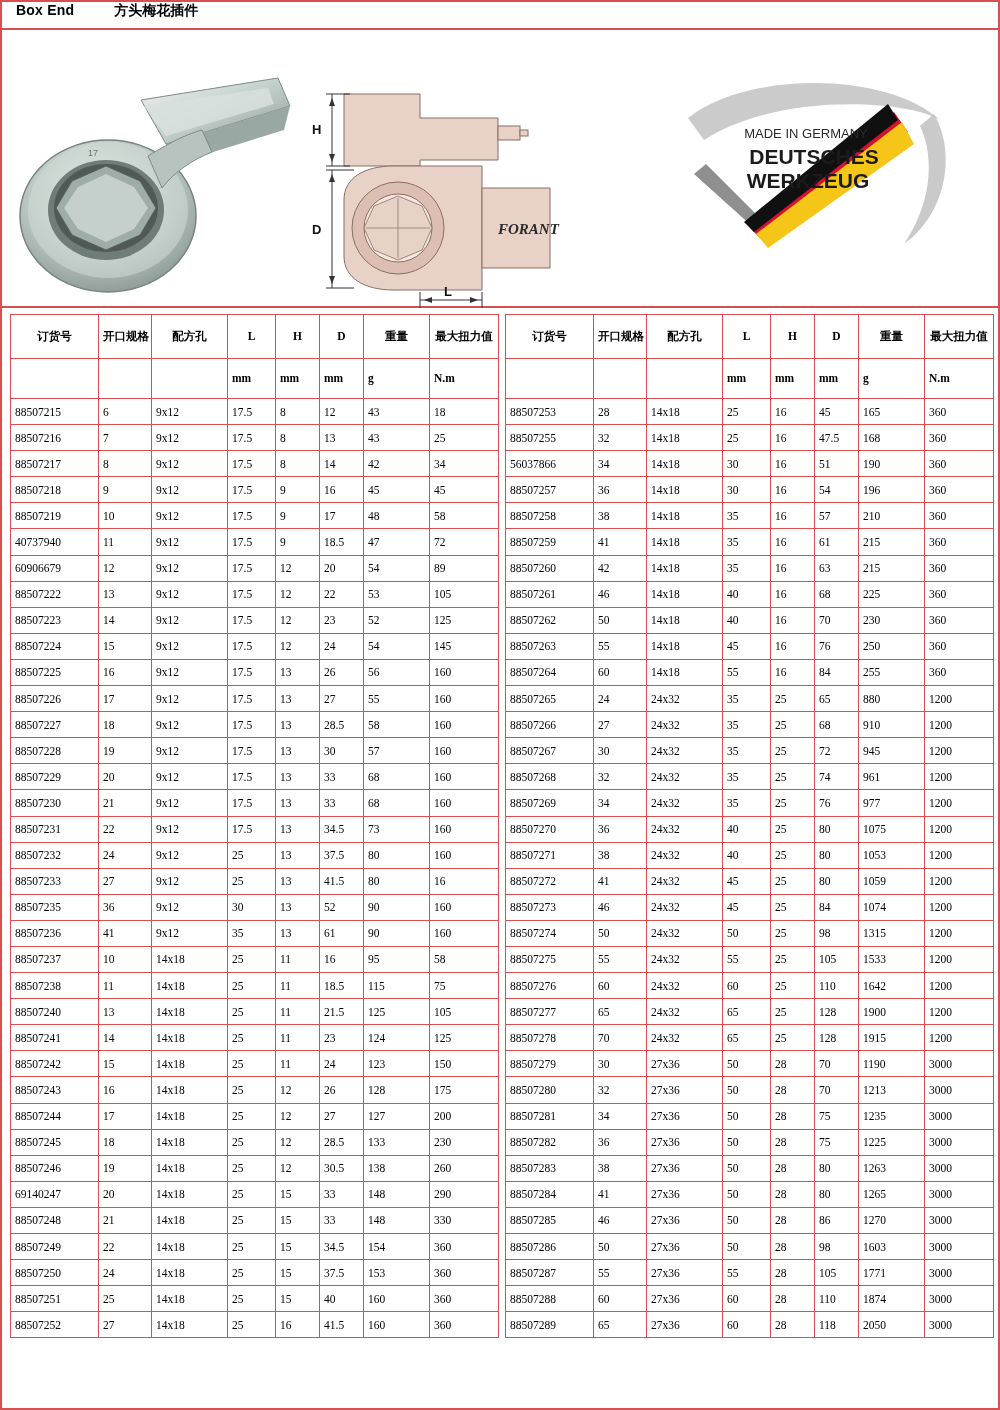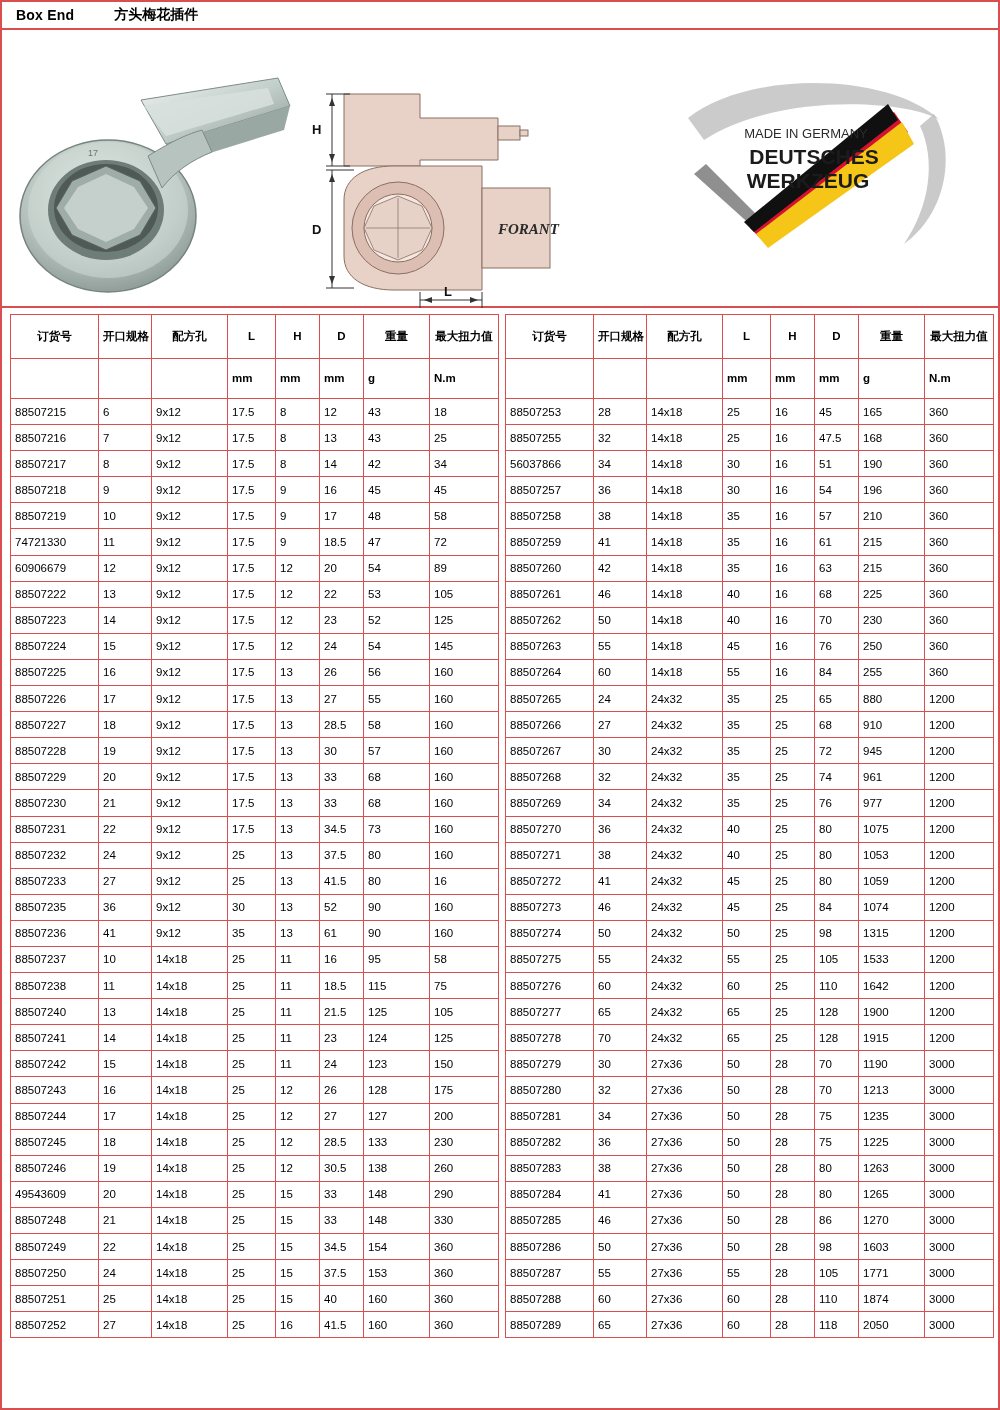--- a/index.html
+++ b/index.html
@@ -18,21 +18,20 @@
     height: 1410px;
     border: 2px solid #d94f4f;
     background: #fff;
     overflow: hidden;
   }
   
   .header {
     height: 28px;
     border-bottom: 2px solid #d94f4f;
     display: flex;
-    align-items: center;
     padding-left: 14px;
     gap: 40px;
   }
   .header .title-en {
     font-size: 14px;
     font-weight: bold;
     letter-spacing: 0.2px;
   }
   .header .title-cn {
     font-size: 14px;
@@ -68,20 +67,21 @@
   
   .tables {
     display: flex;
     gap: 6px;
     padding: 6px 8px 0 8px;
   }
   table.spec {
     border-collapse: collapse;
     width: 488px;
     table-layout: fixed;
+    font-family: Liberation Serif, serif;
   }
   table.spec th, table.spec td {
     border: 1px solid #d94f4f;
     font-size: 11.5px;
     height: 26.1px;
     padding: 0 4px;
     text-align: left;
     font-weight: normal;
     line-height: 1.05;
     white-space: nowrap;
@@ -293,21 +293,21 @@
             <td>88507219</td>
             <td>10</td>
             <td>9x12</td>
             <td>17.5</td>
             <td>9</td>
             <td>17</td>
             <td>48</td>
             <td>58</td>
           </tr>
           <tr>
-            <td>74721330</td>
+            <td>40737940</td>
             <td>11</td>
             <td>9x12</td>
             <td>17.5</td>
             <td>9</td>
             <td>18.5</td>
             <td>47</td>
             <td>72</td>
           </tr>
           <tr>
             <td>60906679</td>
@@ -543,21 +543,21 @@
             <td>88507246</td>
             <td>19</td>
             <td>14x18</td>
             <td>25</td>
             <td>12</td>
             <td>30.5</td>
             <td>138</td>
             <td>260</td>
           </tr>
           <tr>
-            <td>49543609</td>
+            <td>69140247</td>
             <td>20</td>
             <td>14x18</td>
             <td>25</td>
             <td>15</td>
             <td>33</td>
             <td>148</td>
             <td>290</td>
           </tr>
           <tr>
             <td>88507248</td>

